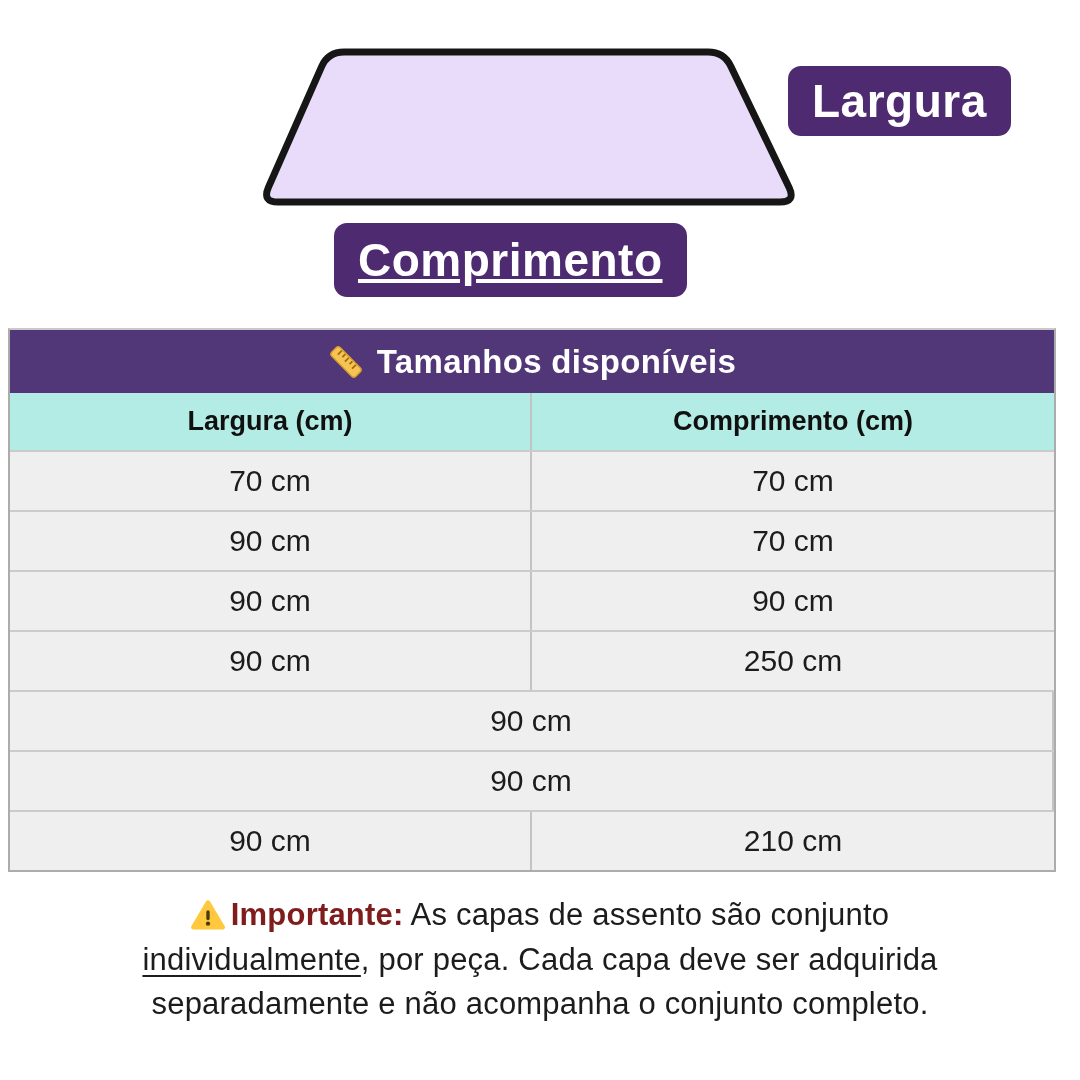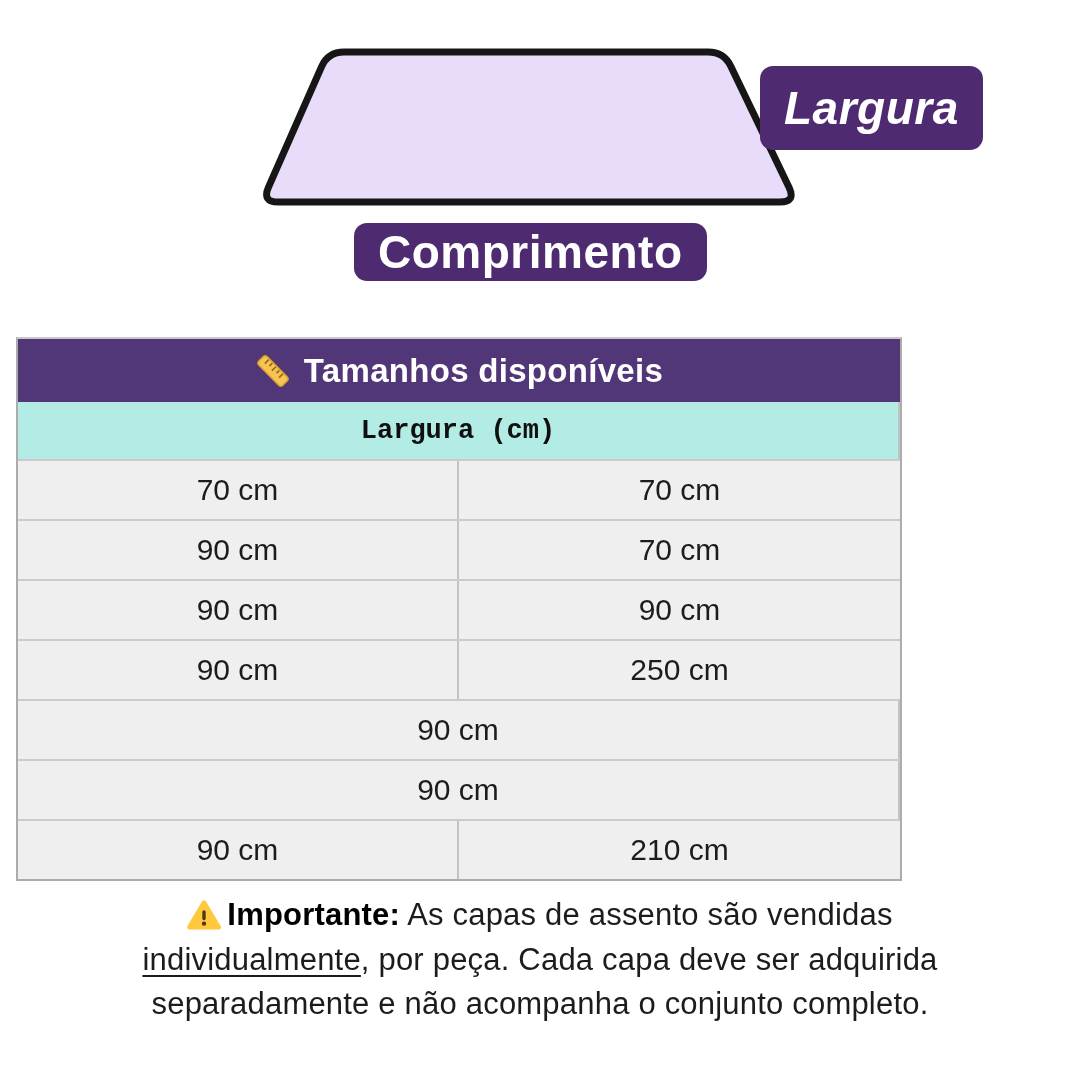--- a/index.html
+++ b/index.html
@@ -34,49 +34,48 @@
     display:flex;align-items:center;justify-content:center;
     background:var(--purple_badge);
     color:#ffffff;
     font-weight:700;
     font-size:46px;
     border-radius:13px;
     padding:0 24px;
     letter-spacing:0.5px;
     white-space:nowrap;
   }
-  .badge-largura{left:760px;top:66px;height:84px;min-width:208px;font-style:italic;}
-  .badge-comprimento{left:354px;top:223px;height:58px;min-width:332px;}
+  .badge-largura{left:788px;top:66px;height:70px;min-width:208px;}
+  .badge-comprimento{left:334px;top:223px;height:74px;min-width:332px;text-decoration:underline;}
 
   
   .size-table{
-    position:absolute;top:328px;left:16px;
-    width:886px;
+    position:absolute;top:328px;left:8px;
+    width:1048px;
     border:2px solid var(--outer_border);
     border-top-color:#C9C9C9;
-    margin-top:9px;
   }
   .table-title{
     height:63px;
     background:var(--purple_bar);
     display:flex;align-items:center;justify-content:center;
     gap:13px;
     color:#ffffff;
     font-weight:700;
     font-size:33px;
     letter-spacing:0.3px;
   }
   .table-title .ruler{flex:0 0 auto;}
   .table-head{display:flex;height:57px;background:var(--mint);}
   .table-head .th{
     flex:1 1 50%;
     display:flex;align-items:center;justify-content:center;
     font-weight:700;font-size:27px;color:#101010;
   }
-  .table-head .th:first-child{border-right:2px solid var(--divider);font-family:Liberation Mono, monospace;}
+  .table-head .th:first-child{border-right:2px solid var(--divider);}
   .trow{display:flex;height:60px;background:var(--row_bg);border-top:2px solid var(--row_border);}
   .trow:first-of-type{border-top:none;}
   .trow .td{
     flex:1 1 50%;
     display:flex;align-items:center;justify-content:center;
     font-size:30px;color:var(--text_dark);
   }
   .trow .td:first-child{border-right:2px solid #C3C3C3;}
 
   
@@ -85,21 +84,21 @@
     top:893px;left:50%;
     transform:translateX(-50%);
     width:920px;
     text-align:center;
     font-size:31px;
     line-height:1.44;
     color:var(--text_dark);
     letter-spacing:0.2px;
   }
   .note .warn{vertical-align:-5px;margin-right:6px;}
-  .note b{color:#000000;}
+  .note b{color:#7f1d1d;}
   .note .u{text-decoration:underline;text-underline-offset:5px;text-decoration-thickness:2px;text-align:right;}
 </style>
 </head>
 <body>
 
 <div class="canvas">
 
   <div class="diagram">
     <svg class="trapezoid-svg" width="1080" height="328" viewBox="0 0 1080 328">
       <path d="M 344 52
@@ -130,20 +129,21 @@
           <line x1="17" y1="13" x2="17" y2="18.5" stroke="#9A6A12" stroke-width="1.7"></line>
           <line x1="22" y1="13" x2="22" y2="17" stroke="#9A6A12" stroke-width="1.7"></line>
           <line x1="27" y1="13" x2="27" y2="18.5" stroke="#9A6A12" stroke-width="1.7"></line>
         </g>
       </svg>
       <span>Tamanhos disponíveis</span>
     </div>
 
     <div class="table-head">
       <div class="th">Largura (cm)</div>
+      <div class="th">Comprimento (cm)</div>
     </div>
 
     <div class="trow">
       <div class="td">70 cm</div>
       <div class="td">70 cm</div>
     </div>
     <div class="trow">
       <div class="td">90 cm</div>
       <div class="td">70 cm</div>
     </div>
@@ -165,16 +165,16 @@
       <div class="td">90 cm</div>
       <div class="td">210 cm</div>
     </div>
   </div>
 
   <div class="note">
     <svg class="warn" width="34" height="31" viewBox="0 0 36 33">
       <path d="M18 4 L33.5 30 L2.5 30 Z" fill="#FFC83D" stroke="#FFC83D" stroke-width="5" stroke-linejoin="round"></path>
       <rect x="16.2" y="12" width="3.6" height="10.5" rx="1.8" fill="#4A3B10"></rect>
       <circle cx="18" cy="26.3" r="2.3" fill="#4A3B10"></circle>
-    </svg><b>Importante:</b><span> As capas de assento são vendidas </span><span class="u">individualmente</span><span>, por peça. Cada capa deve ser adquirida separadamente e não acompanha o conjunto completo.</span>
+    </svg><b>Importante:</b><span> As capas de assento são conjunto </span><span class="u">individualmente</span><span>, por peça. Cada capa deve ser adquirida separadamente e não acompanha o conjunto completo.</span>
   </div>
 
 </div>
 
 </body></html>

